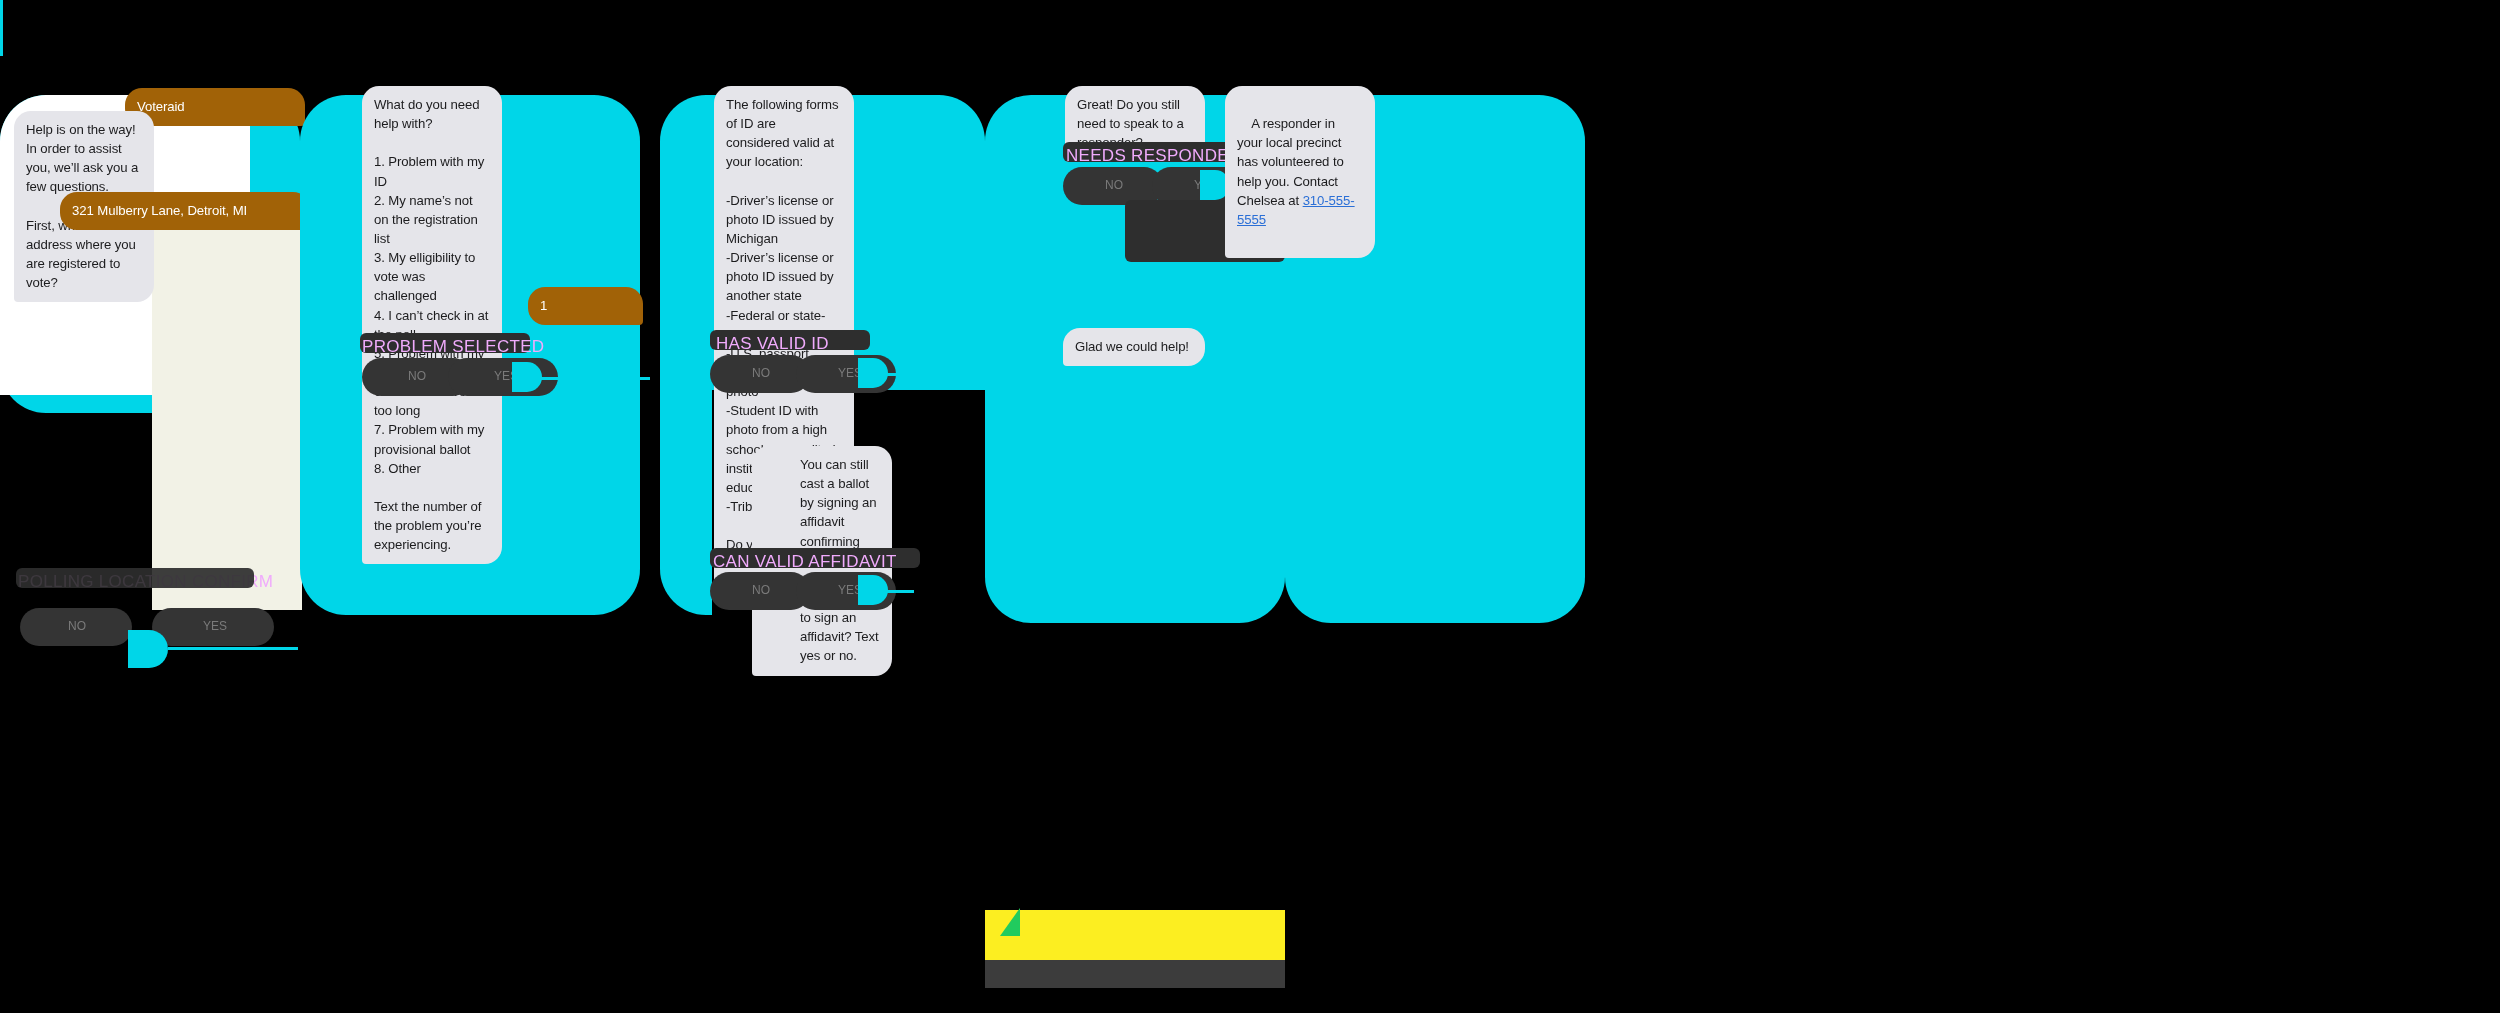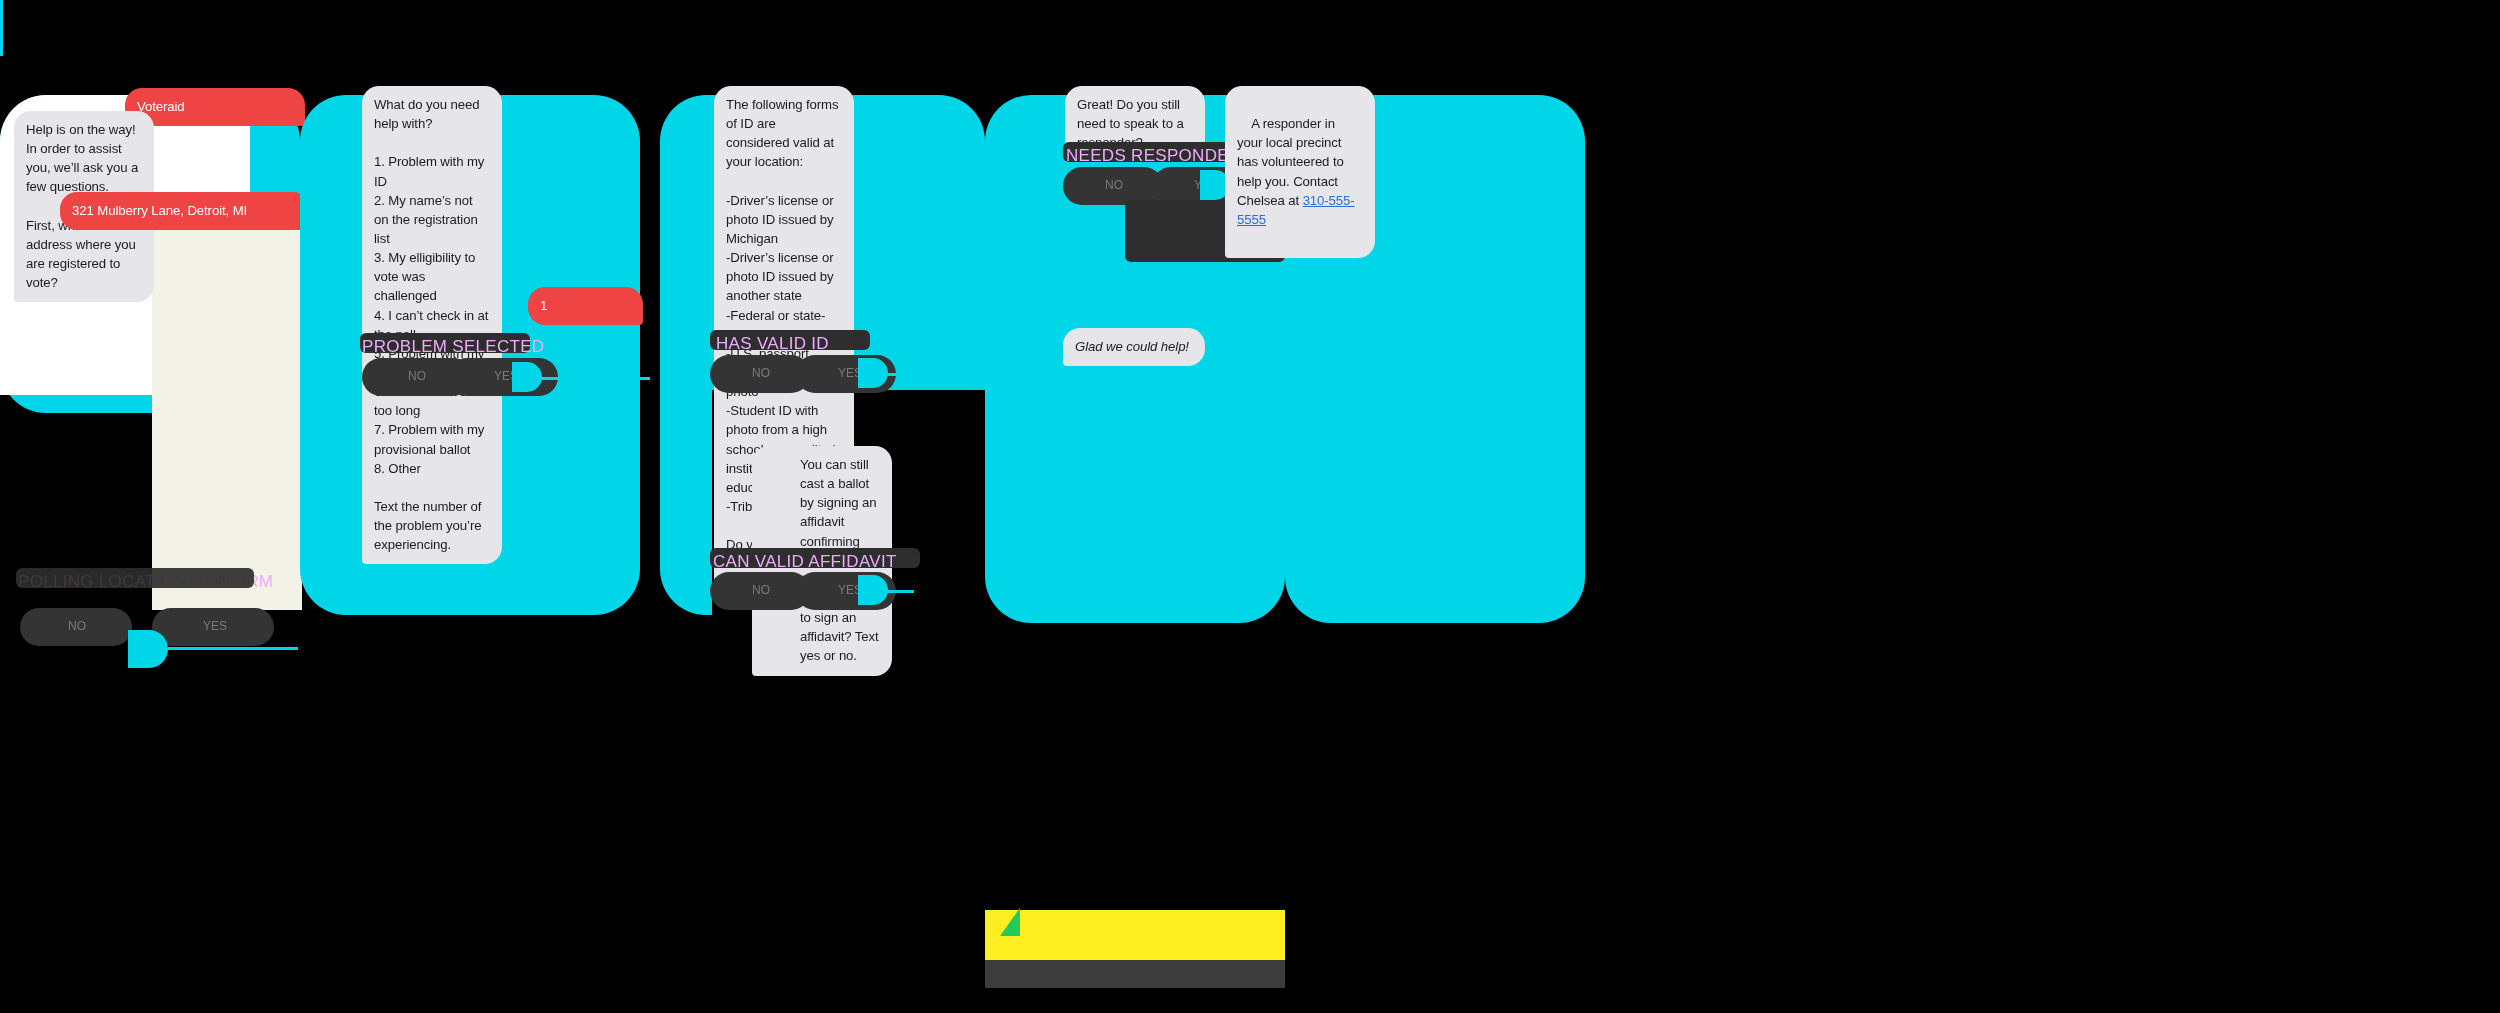--- a/index.html
+++ b/index.html
@@ -40,21 +40,21 @@
     font-size: 13.2px;
     line-height: 1.45;
     white-space: pre-wrap;
     letter-spacing: -0.1px;
   }
   .bubble.incoming {
     background: #E5E5EA;
     color: #1c1c1e;
   }
   .bubble.outgoing {
-    background: #ef4444;
+    background: #a16207;
     color: #ffffff;
   }
   .bubble .lnk {
     color: #2b6fd6;
     text-decoration: underline;
   }
 
   
   .blob {
     position: absolute;
@@ -189,21 +189,21 @@
   <div class="blob-text" style="left:838px; top:583px; color:#7a7a7a;">YES</div>
   <div class="accent-cyan" style="left:858px; top:575px; width:30px; height:30px; border-radius:0 999px 999px 0;"></div>
   <div class="conn" style="left:884px; top:590px; width:30px;"></div>
 
   <div class="conn-v" style="left:778px; top:390px; width:3px; height:56px;"></div>
 
   <div class="panel" style="left:985px; top:95px; width:300px; height:528px;"></div>
 
   <div class="bubble incoming" style="left:1065px; top:86px; width:140px; border-bottom-left-radius:4px;">Great! Do you still need to speak to a responder?</div>
 
-  <div class="bubble incoming" style="left:1063px; top:328px; width:142px; border-bottom-left-radius:4px;font-style:italic;">Glad we could help!</div>
+  <div class="bubble incoming" style="left:1063px; top:328px; width:142px; border-bottom-left-radius:4px;">Glad we could help!</div>
 
   <div class="blob" style="left:1063px; top:142px; width:168px; height:20px; background:#2e2e2e;"></div>
   <div class="blob-label" style="left:1066px; top:146px;">NEEDS RESPONDER</div>
   <div class="blob pill" style="left:1063px; top:167px; width:100px; height:38px;"></div>
   <div class="blob-text" style="left:1105px; top:178px; color:#7a7a7a;">NO</div>
   <div class="blob pill" style="left:1152px; top:167px; width:100px; height:38px;"></div>
   <div class="blob-text" style="left:1194px; top:178px; color:#7a7a7a;">YES</div>
   <div class="accent-cyan" style="left:1200px; top:170px; width:30px; height:30px; border-radius:0 999px 999px 0;"></div>
 
   <div class="blob" style="left:1125px; top:200px; width:160px; height:62px; background:#2e2e2e;"></div>

